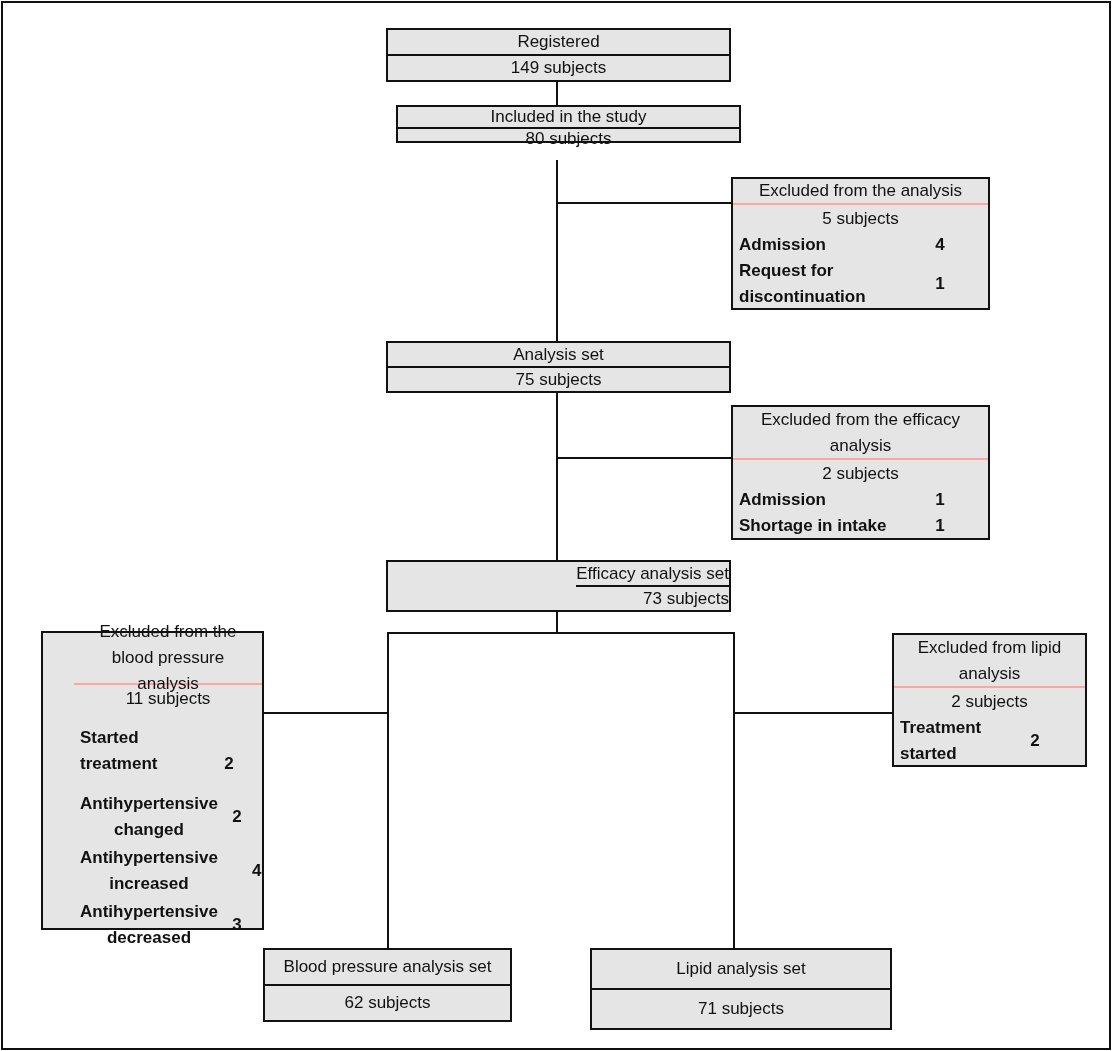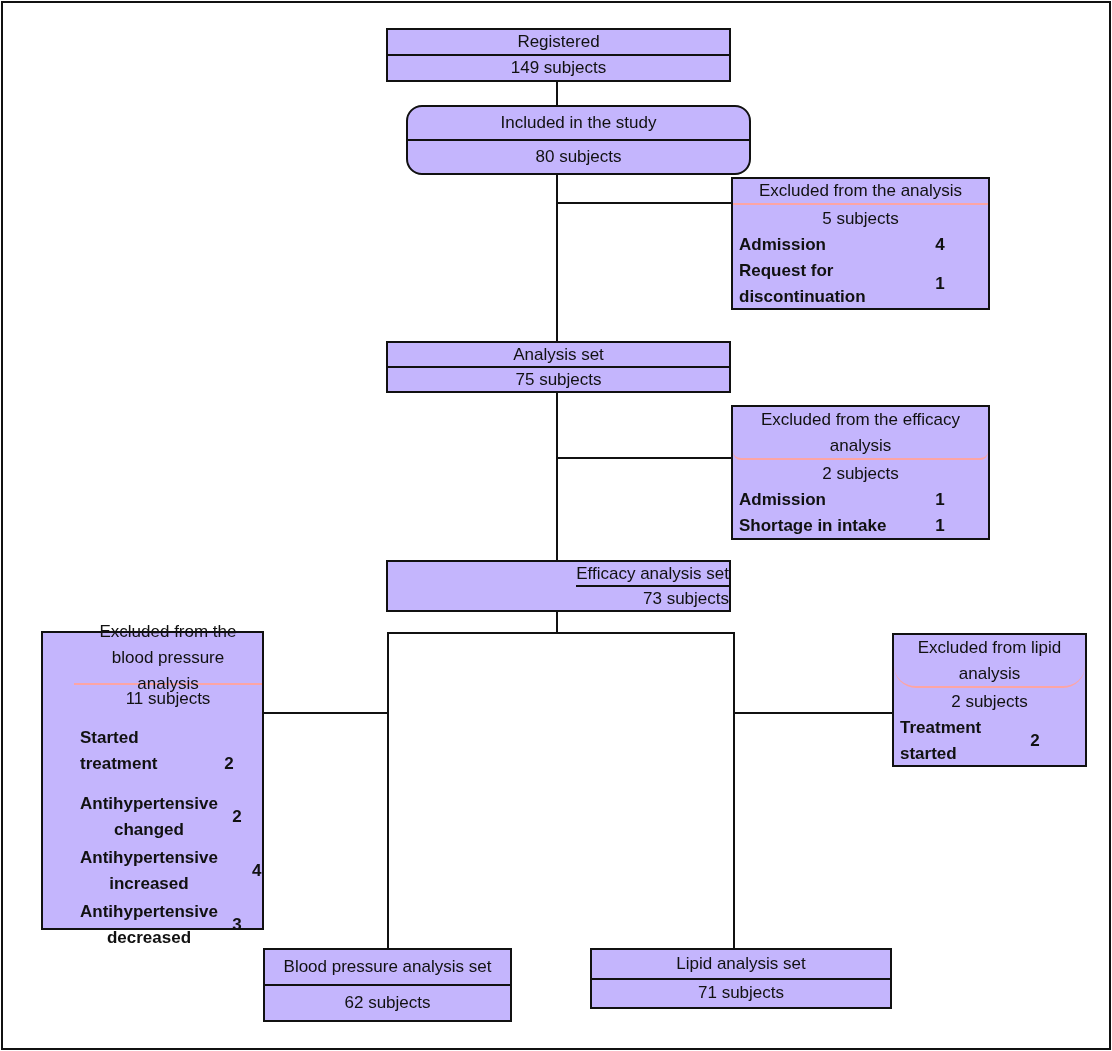--- a/index.html
+++ b/index.html
@@ -3,21 +3,21 @@
 <meta charset="utf-8">
 <style>
   html,body{margin:0;padding:0;background:#fff;}
   .canvas{
     position:relative;width:1112px;height:1051px;background:#ffffff;
     font-family:"Liberation Sans",sans-serif;font-size:17px;color:#111;
     overflow:hidden;
   }
   .frame{position:absolute;left:1px;top:1px;right:1px;bottom:1px;border:2px solid #111;}
   .line{position:absolute;background:#111;}
-  .box{position:absolute;border:2px solid #111;background:#c4b5fd;box-sizing:border-box;}
+  .box{position:absolute;border:2px solid #111;background:#e5e5e5;box-sizing:border-box;}
   
   .split{display:flex;flex-direction:column;}
   .split .bt{flex:1;display:flex;align-items:center;justify-content:center;border-bottom:2px solid #111;}
   .split .bv{flex:1;display:flex;align-items:center;justify-content:center;}
   
   .excl{display:flex;flex-direction:column;}
   .excl .eh{border-bottom:2px solid #fca5a5;text-align:center;line-height:26px;padding:0 6px;display:flex;align-items:center;justify-content:center;}
   .excl .eb{flex:1;padding:1px 6px 0 6px;}
   .excl .total{text-align:center;line-height:26px;}
   .row{display:flex;align-items:center;line-height:26px;font-weight:bold;}
@@ -44,21 +44,21 @@
   <div class="line" style="left:387px;top:632px;width:2px;height:316px;"></div>
   <div class="line" style="left:733px;top:632px;width:2px;height:316px;"></div>
   <div class="line" style="left:262px;top:712px;width:127px;height:2px;"></div>
   <div class="line" style="left:735px;top:712px;width:159px;height:2px;"></div>
 
   <div class="box split" style="left:386px;top:28px;width:345px;height:54px;">
     <div class="bt">Registered</div>
     <div class="bv">149 subjects</div>
   </div>
 
-  <div class="box split" style="left:406px;top:105px;width:345px;height:70px;border-radius:16px;">
+  <div class="box split" style="left:396px;top:105px;width:345px;height:38px;">
     <div class="bt">Included in the study</div>
     <div class="bv">80 subjects</div>
   </div>
 
   <div class="box split" style="left:386px;top:341px;width:345px;height:52px;">
     <div class="bt">Analysis set</div>
     <div class="bv">75 subjects</div>
   </div>
 
   <div class="box split" style="left:386px;top:560px;width:345px;height:52px;align-items:flex-end;">
@@ -75,21 +75,21 @@
         <div class="cnt">4</div>
       </div>
       <div class="row">
         <div class="lbl">Request for discontinuation</div>
         <div class="cnt">1</div>
       </div>
     </div>
   </div>
 
   <div class="box excl excl-r" style="left:731px;top:405px;width:259px;height:135px;">
-    <div class="eh" style="height:51px;border-radius:8px;">Excluded from the efficacy analysis</div>
+    <div class="eh" style="height:51px;">Excluded from the efficacy analysis</div>
     <div class="eb">
       <div class="total">2 subjects</div>
       <div class="row">
         <div class="lbl">Admission</div>
         <div class="cnt">1</div>
       </div>
       <div class="row">
         <div class="lbl">Shortage in intake</div>
         <div class="cnt">1</div>
       </div>
@@ -113,32 +113,32 @@
         <div class="cnt">4</div>
       </div>
       <div class="row" style="min-height:54px;">
         <div class="lbl c">Antihypertensive decreased</div>
         <div class="cnt">3</div>
       </div>
     </div>
   </div>
 
   <div class="box excl excl-lip" style="left:892px;top:633px;width:195px;height:134px;">
-    <div class="eh" style="height:51px;border-radius:22px;">Excluded from lipid analysis</div>
+    <div class="eh" style="height:51px;">Excluded from lipid analysis</div>
     <div class="eb">
       <div class="total">2 subjects</div>
       <div class="row" style="min-height:50px;">
         <div class="lbl">Treatment started</div>
         <div class="cnt">2</div>
       </div>
     </div>
   </div>
 
   <div class="box split" style="left:263px;top:948px;width:249px;height:74px;">
     <div class="bt">Blood pressure analysis set</div>
     <div class="bv">62 subjects</div>
   </div>
 
-  <div class="box split" style="left:590px;top:948px;width:302px;height:61px;">
+  <div class="box split" style="left:590px;top:948px;width:302px;height:82px;">
     <div class="bt">Lipid analysis set</div>
     <div class="bv">71 subjects</div>
   </div>
 </div>
 
 </body></html>

